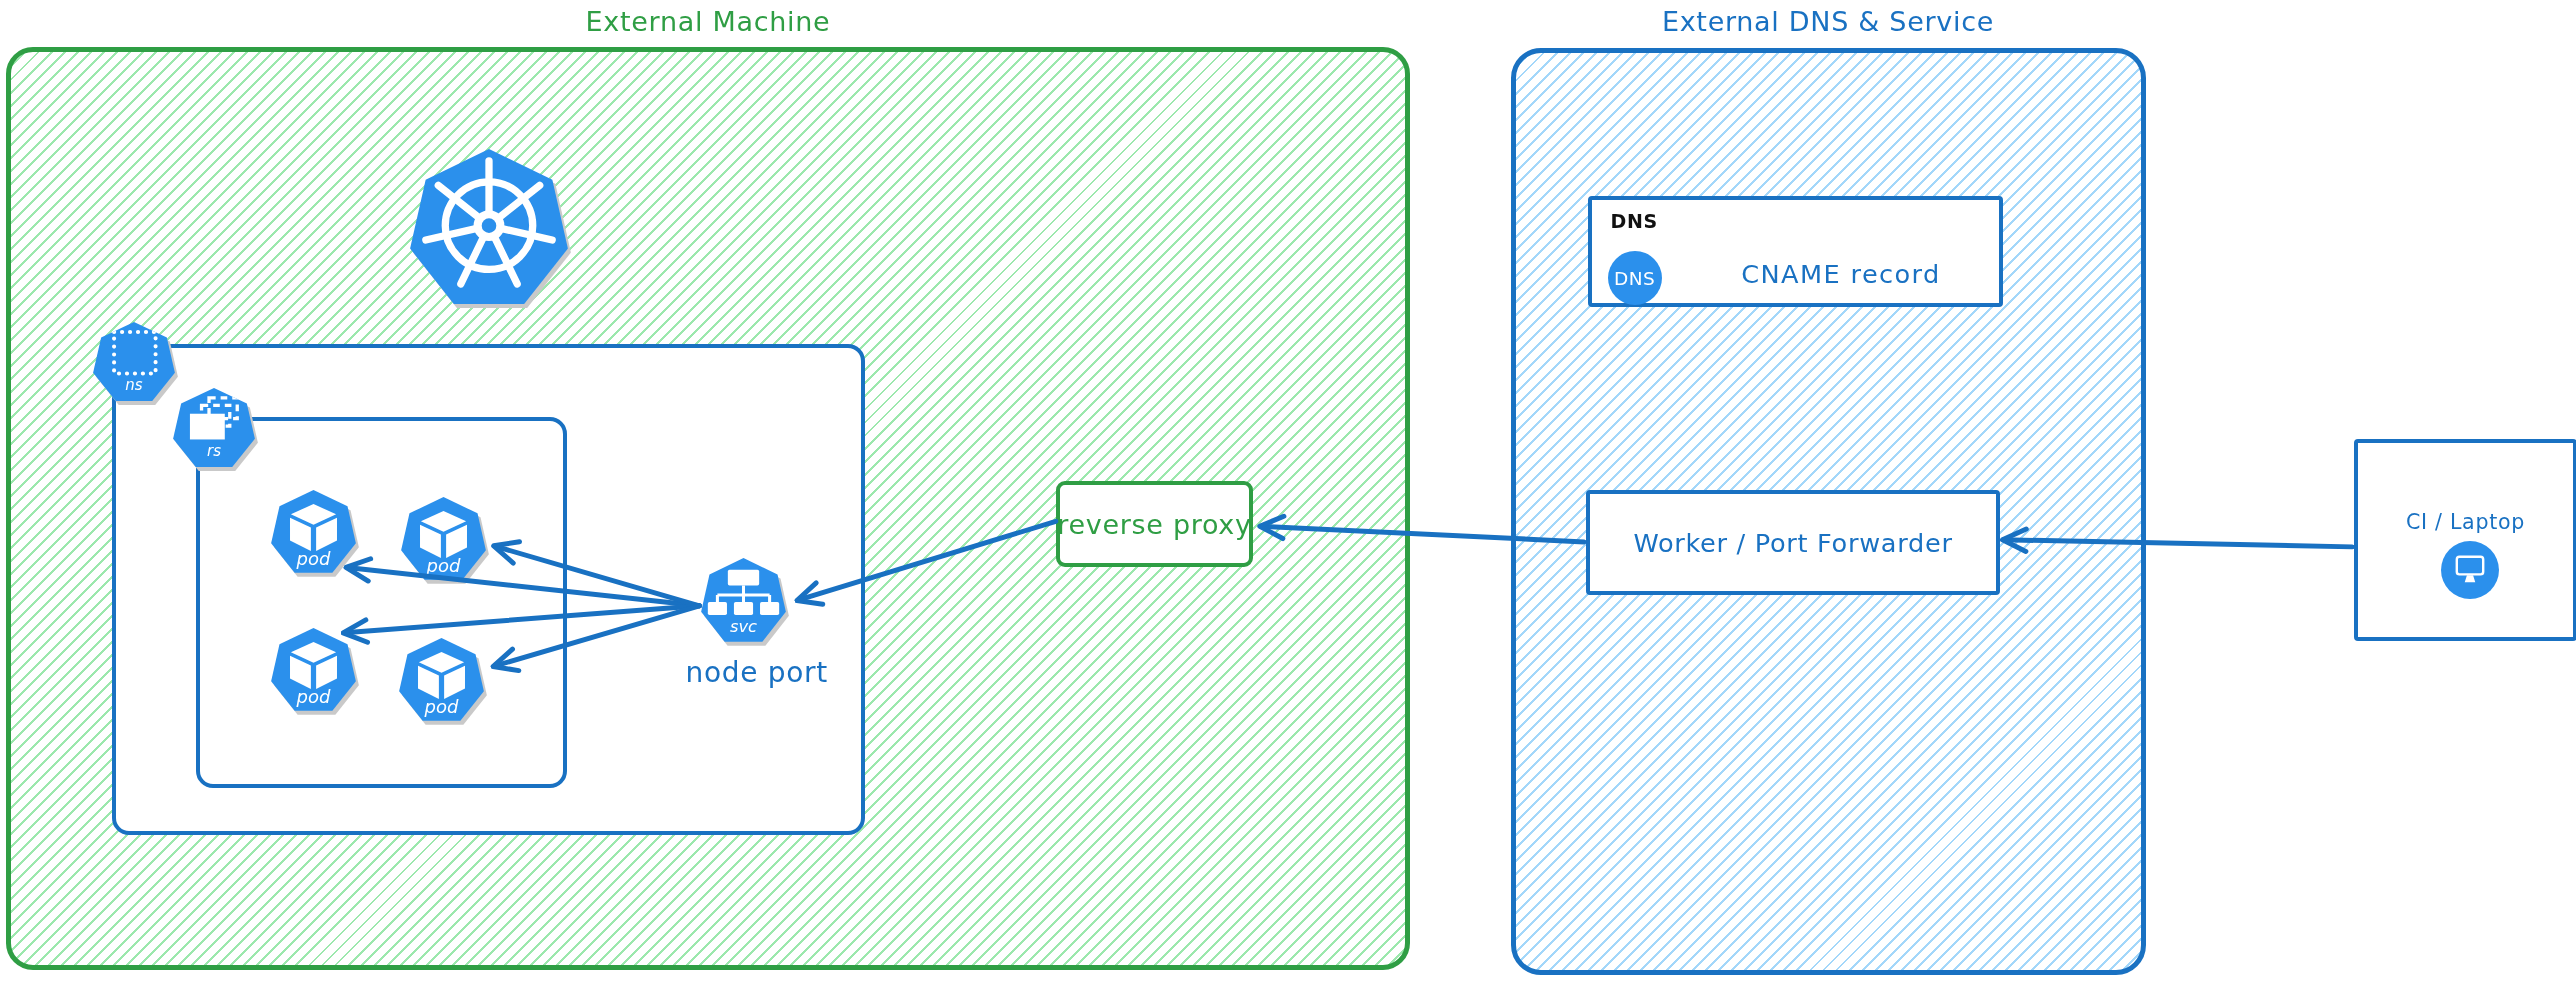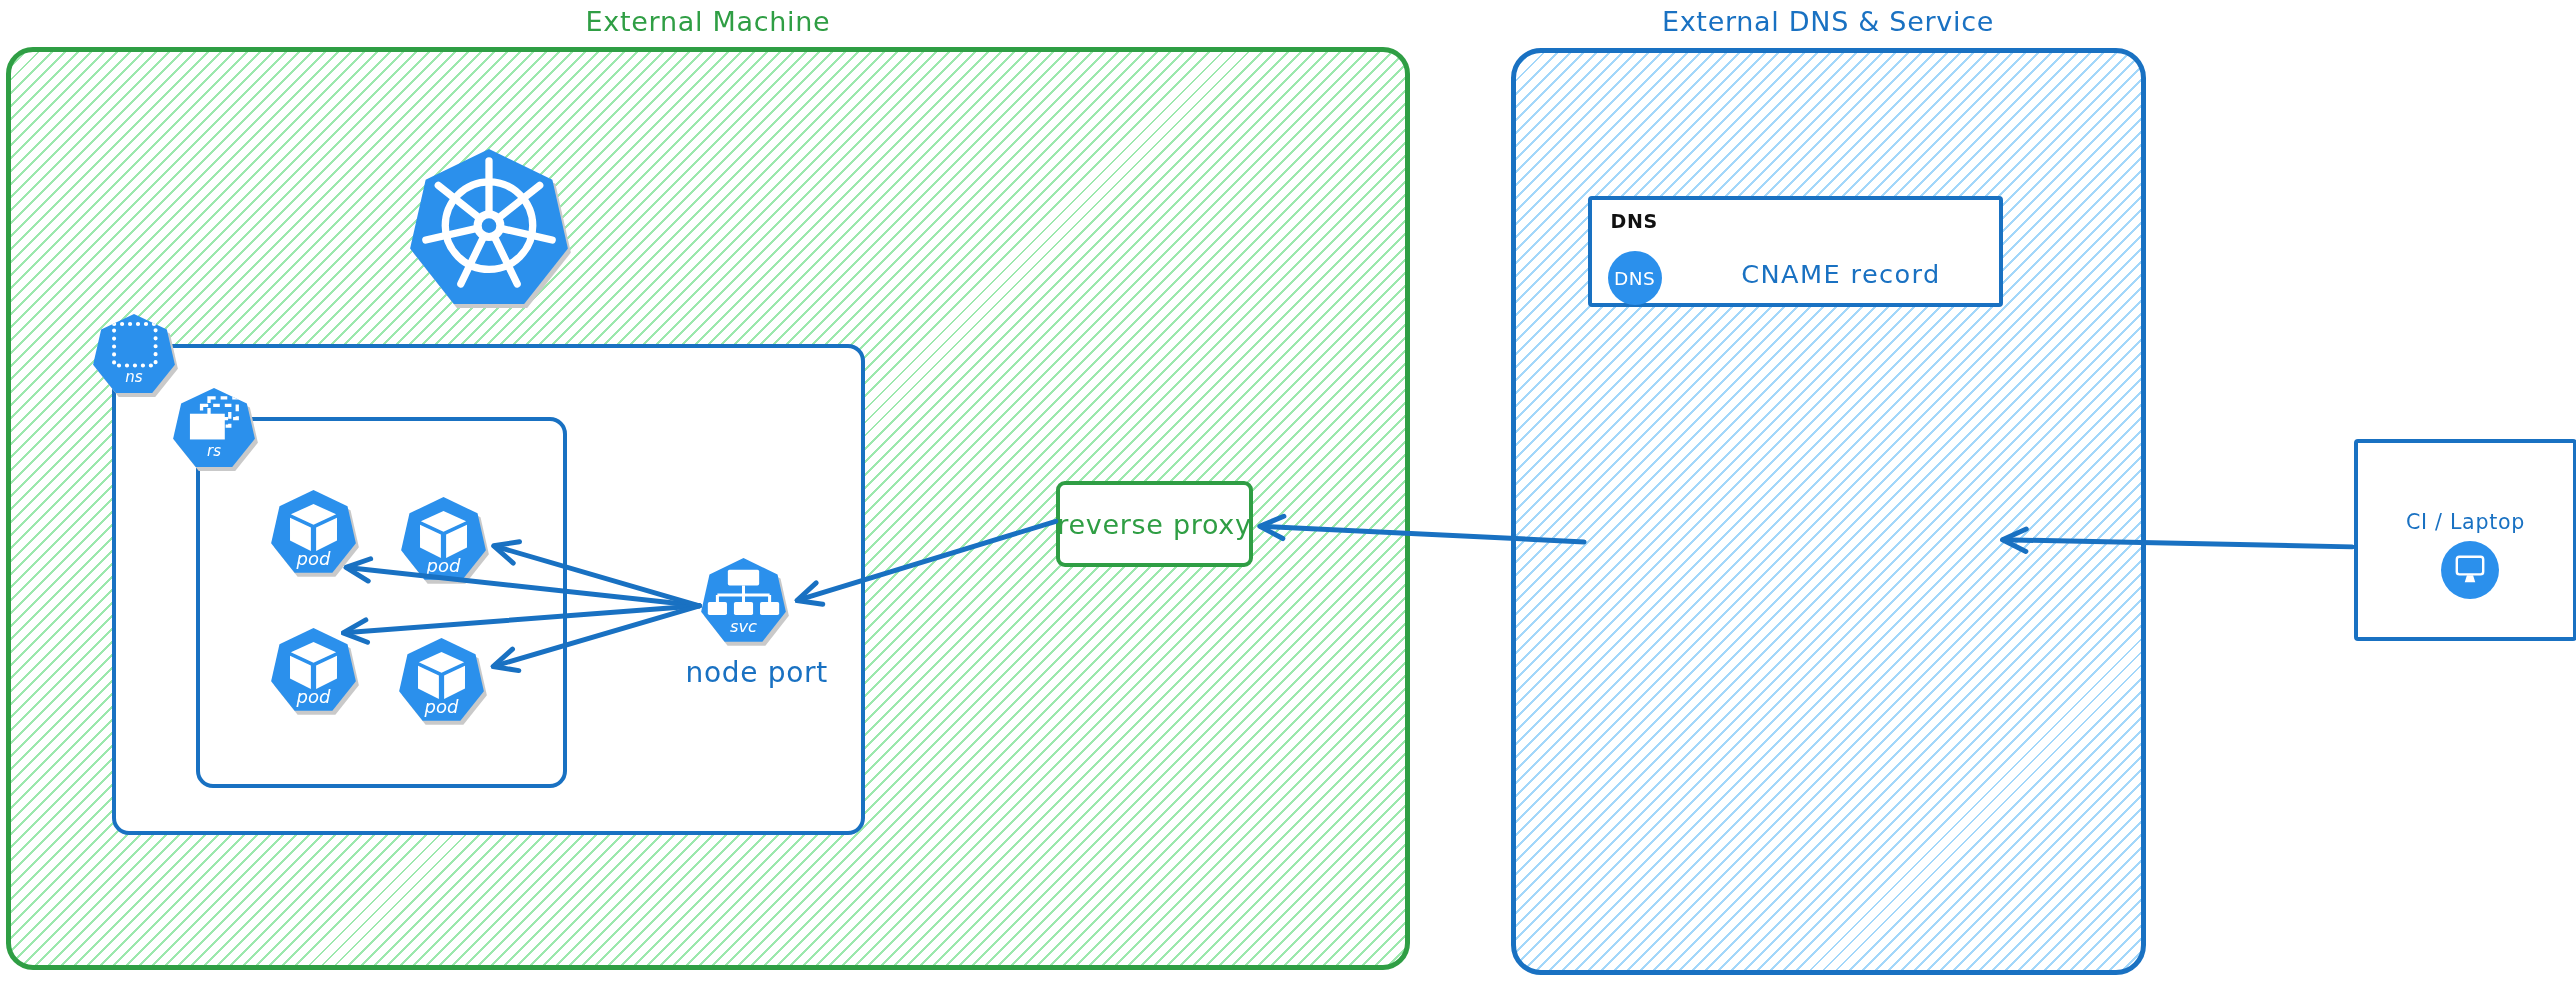--- a/index.html
+++ b/index.html
@@ -76,21 +76,21 @@
     position: relative; width: 100%; height: 100%;
     background: var(--icon-blue);
     clip-path: polygon(50% 0%, 89.1% 18.8%, 98.7% 61.1%, 71.7% 95.1%, 28.3% 95.1%, 1.3% 61.1%, 10.9% 18.8%);
   }
   .hept svg.glyph { position: absolute; left: 0; top: 0; width: 100%; height: 100%; }
   .hept .hept-label {
     position: absolute; left: 0; width: 100%; text-align: center;
     color: #ffffff; font-style: italic; font-weight: 500;
   }
   .k8s-pos  { left: 408px; top: 149px; width: 162px; height: 163px; }
-  .ns-pos   { left: 92px; top: 314px; width: 84px; height: 83px; }
+  .ns-pos   { left: 92px; top: 322px; width: 84px; height: 83px; }
   .rs-pos   { left: 172px; top: 388px; width: 84px; height: 83px; }
   .pod1-pos { left: 270px; top: 490px; width: 87px; height: 87px; }
   .pod2-pos { left: 400px; top: 497px; width: 87px; height: 87px; }
   .pod3-pos { left: 270px; top: 628px; width: 87px; height: 87px; }
   .pod4-pos { left: 398px; top: 638px; width: 87px; height: 87px; }
   .svc-pos  { left: 700px; top: 558px; width: 87px; height: 88px; }
   .pod-label { bottom: 8.5px; font-size: 18px; }
   .svc-label { bottom: 10px; font-size: 16.3px; }
   .nsrs-label { bottom: 11.4px; font-size: 15px; }
 
@@ -217,20 +217,23 @@
   <div class="region-title ext-title">External DNS &amp; Service</div>
 
   <div class="label-box dns-box">
     <span class="dns-heading">DNS</span>
     <div class="dns-circle">
       <span>DNS</span>
     </div>
     <span class="cname-text">CNAME record</span>
   </div>
 
+  <div class="label-box worker-box">
+    <span>Worker / Port Forwarder</span>
+  </div>
 
   <div class="label-box ci-box">
     <span class="ci-label">CI / Laptop</span>
     <div class="ci-circle">
       <svg viewBox="0 0 100 100">
         <rect x="20" y="20" width="60" height="40" rx="6" fill="none" stroke="#ffffff" stroke-width="5.5"></rect>
         <path d="M43,62 L57,62 L62,78 L38,78 Z" fill="#ffffff"></path>
       </svg>
     </div>
   </div>

